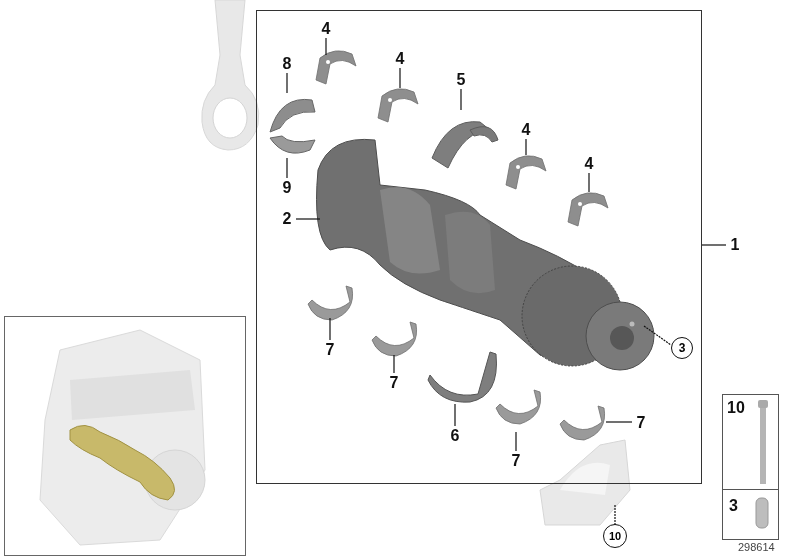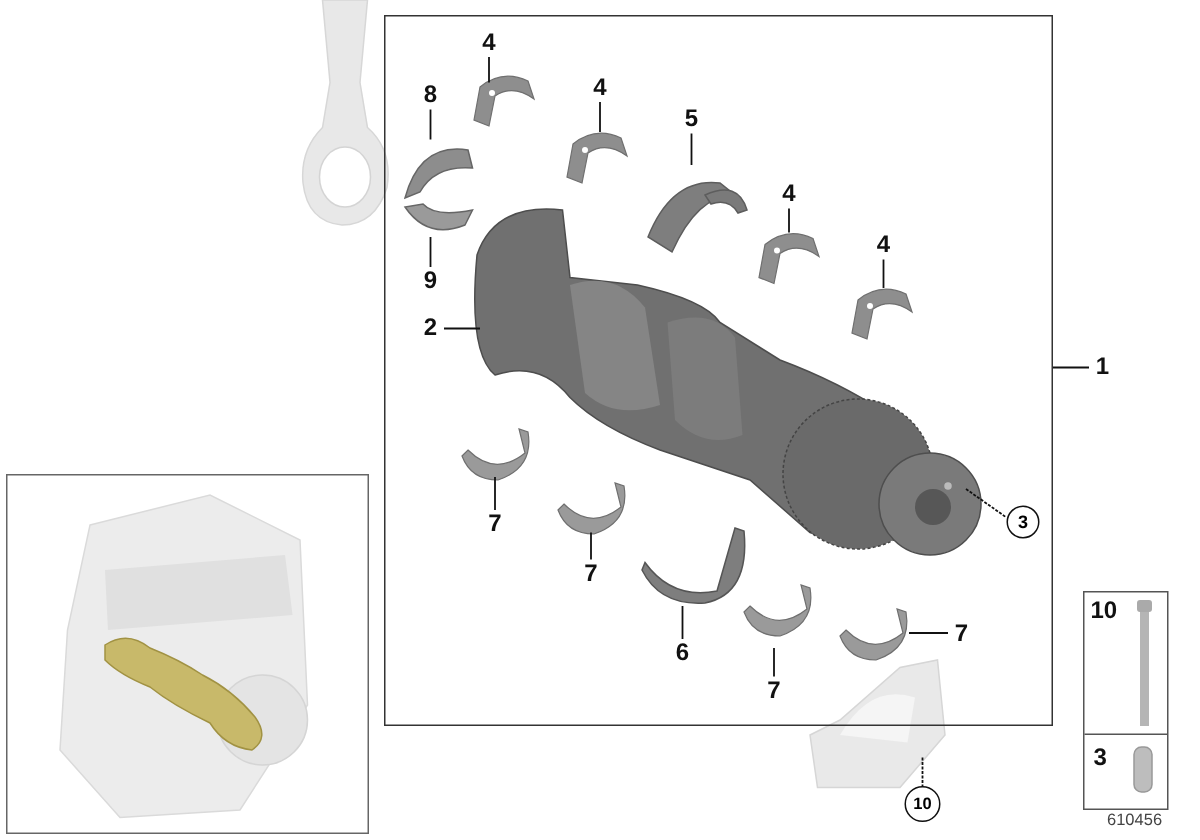--- a/index.html
+++ b/index.html
@@ -124,13 +124,13 @@
 <div class="lbl" style="left:516px;top:461px">7</div>
 <div class="lbl" style="left:287px;top:64px">8</div>
 <div class="lbl" style="left:287px;top:188px">9</div>
 <div class="circ" style="left:615px;top:536px;width:24px;height:24px;font-size:11px">10</div>
 
 <div class="legendbox">
   <div class="leglbl" style="left:4px;top:4px">10</div>
   <div class="legendsep"></div>
   <div class="leglbl" style="left:6px;top:102px">3</div>
 </div>
-<div class="docid">610456</div>
+<div class="docid">298614</div>
 
 </body></html>

